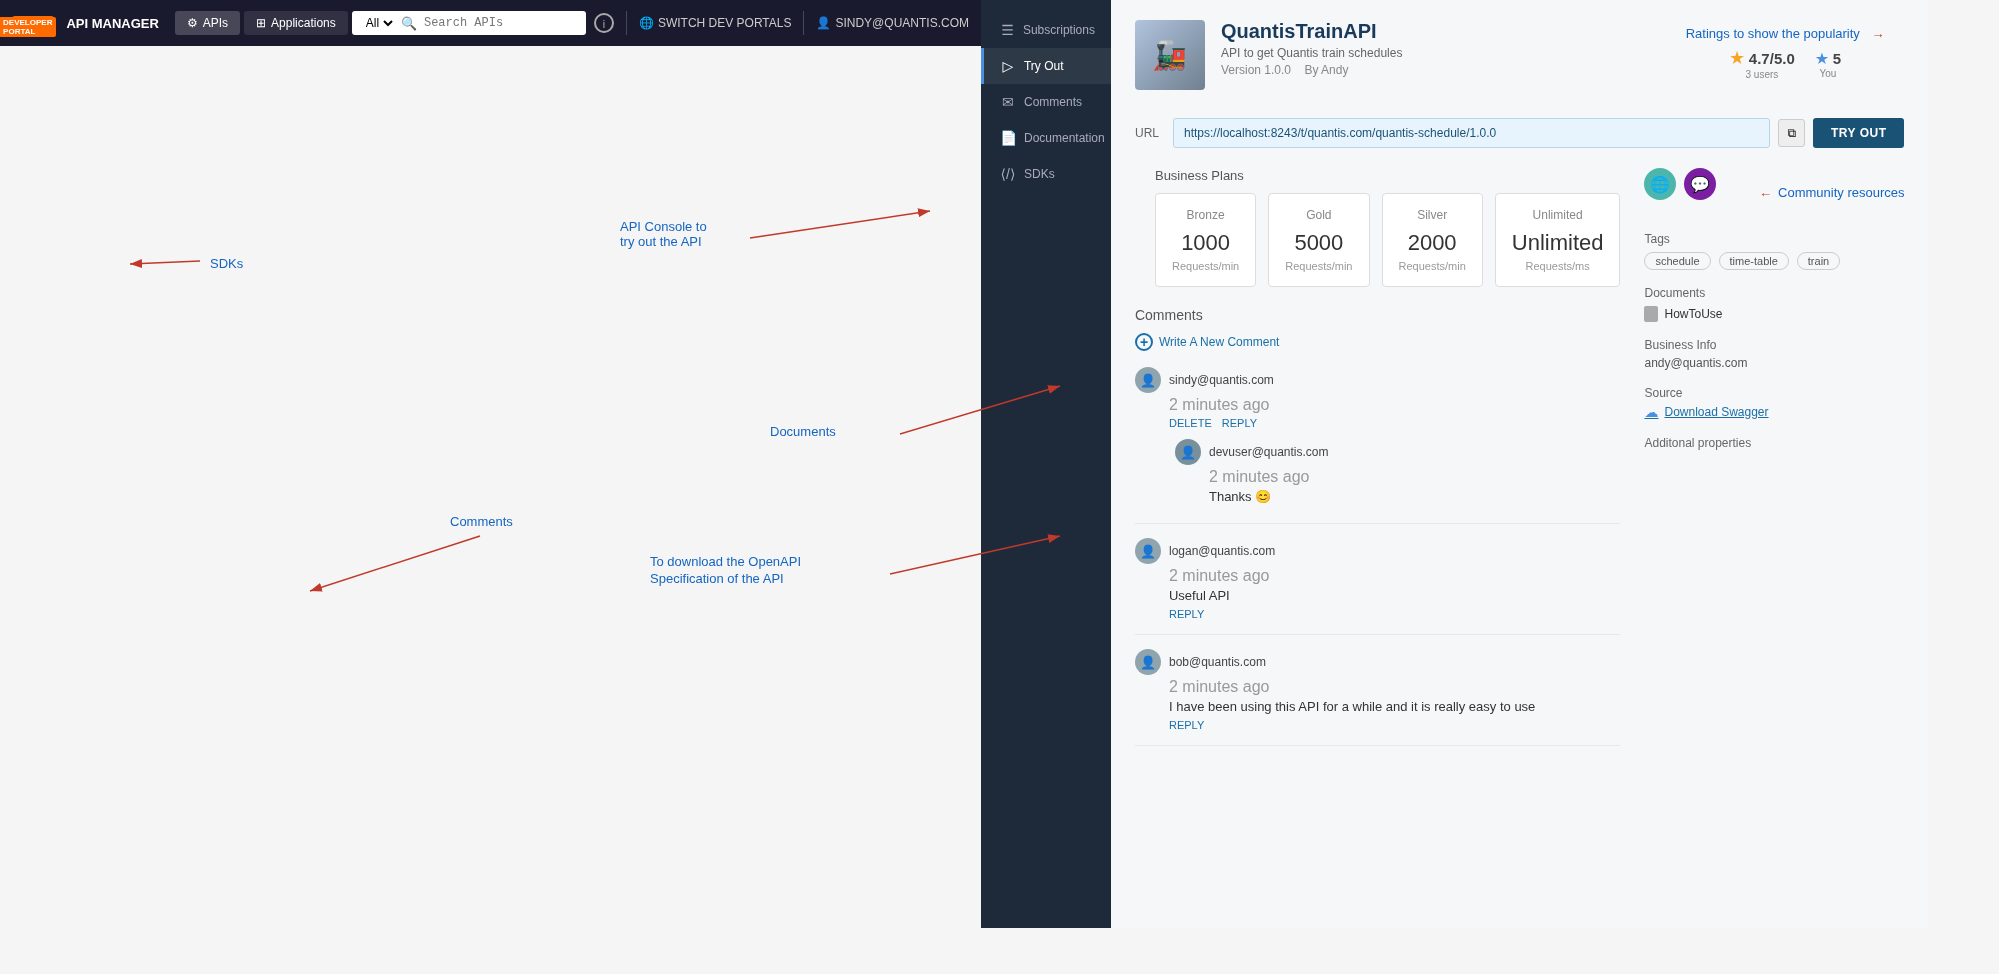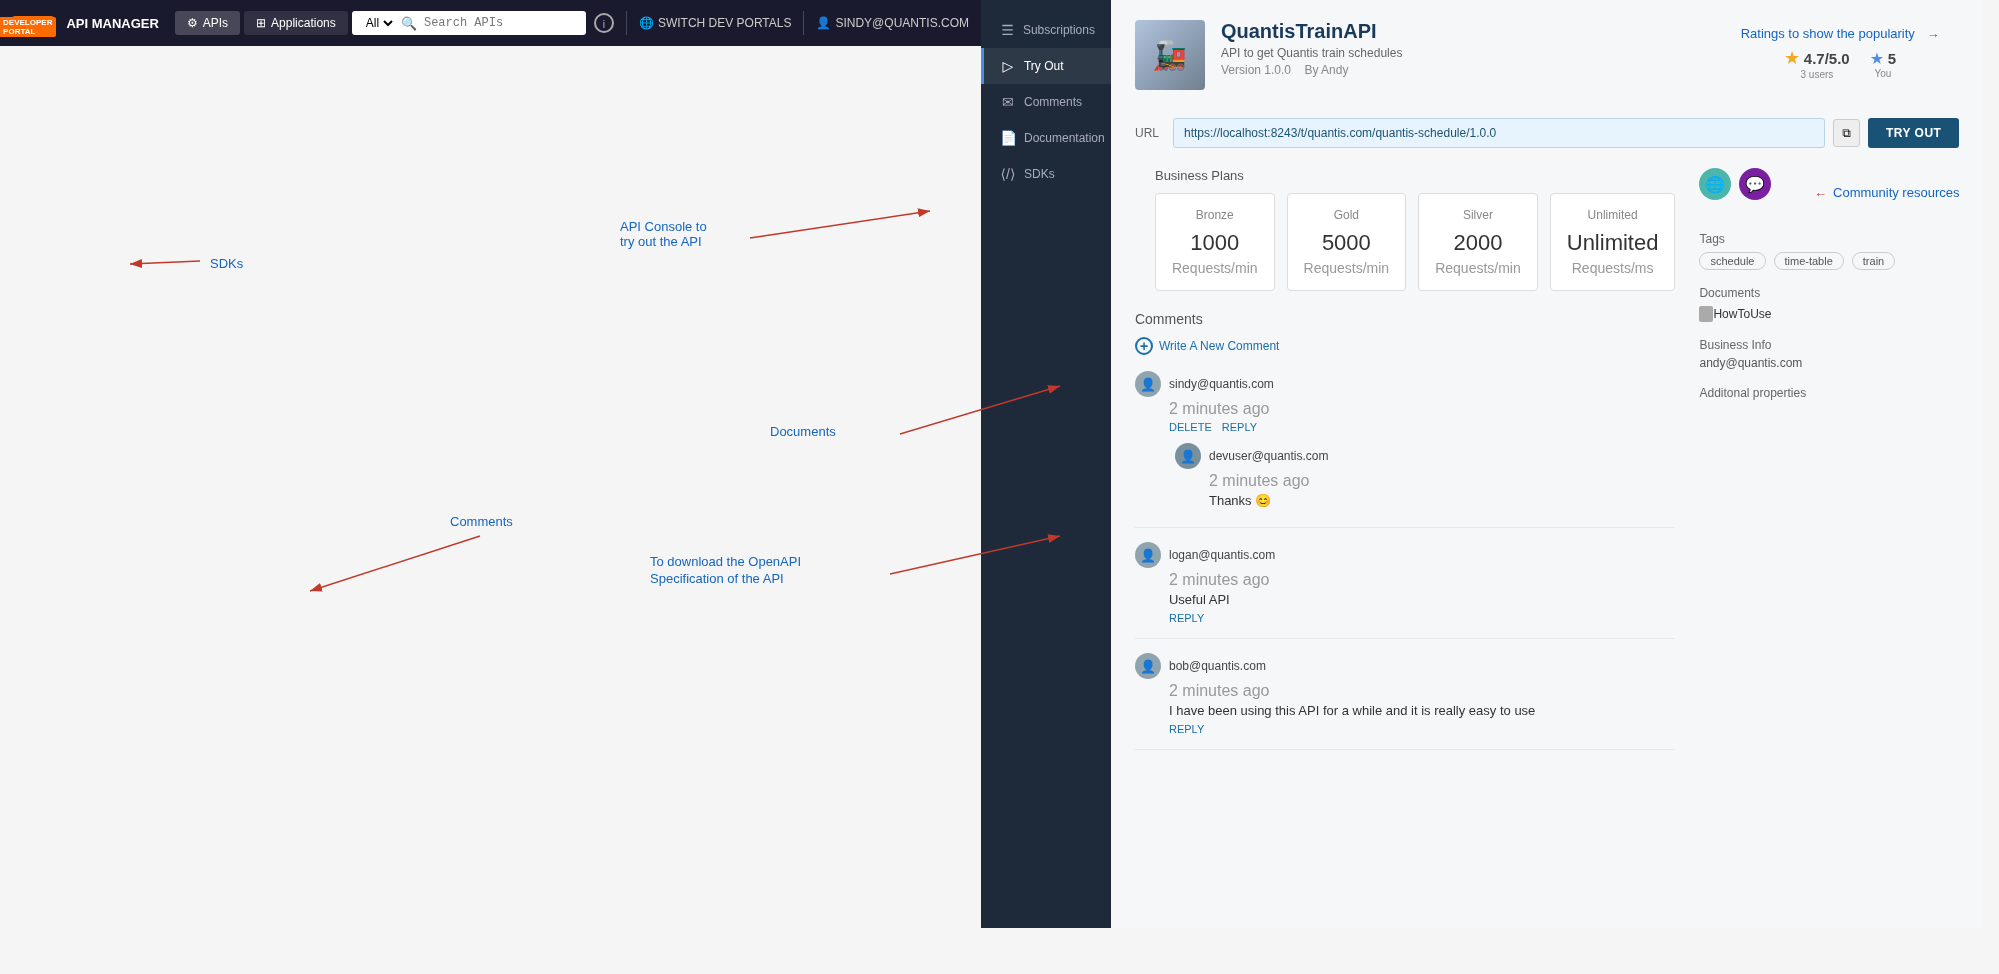--- a/index.html
+++ b/index.html
@@ -220,21 +220,21 @@
       border: 1px solid #ccc;
       border-radius: 12px;
       padding: 2px 10px;
       font-size: 11px;
       color: #555;
     }
 
     
     .docs-section { margin-bottom: 16px; }
     .docs-label { font-size: 12px; color: #666; margin-bottom: 6px; font-weight: 500; }
-    .doc-item { display: flex; align-items: center; font-size: 12px; color: #333; }
+    .doc-item { display: flex; align-items: center; gap: 6px; font-size: 12px; color: #333; }
     .doc-icon { width: 14px; height: 16px; background: #aaa; border-radius: 2px; }
 
     
     .biz-section { margin-bottom: 16px; }
     .biz-label { font-size: 12px; color: #666; margin-bottom: 4px; font-weight: 500; }
     .biz-value { font-size: 12px; color: #555; }
 
     
     .source-section { margin-bottom: 16px; }
     .source-label { font-size: 12px; color: #666; margin-bottom: 4px; font-weight: 500; }
@@ -252,21 +252,21 @@
     .plan-card {
       border: 1px solid #ddd;
       border-radius: 4px;
       padding: 14px 16px;
       min-width: 100px;
       background: #fff;
       text-align: center;
     }
     .plan-name { font-size: 12px; color: #888; margin-bottom: 8px; }
     .plan-count { font-size: 22px; color: #333; font-weight: 400; }
-    .plan-unit { font-size: 14px; color: #999; margin-top: 4px; }
+    .plan-unit { font-size: 11px; color: #999; margin-top: 4px; }
 
     
     .comments-section { margin-top: 10px; }
     .comments-title { font-size: 14px; color: #555; margin-bottom: 10px; font-weight: 500; }
     .write-comment {
       display: flex;
       align-items: center;
       gap: 6px;
       color: #1a6fa8;
       font-size: 12px;
@@ -581,20 +581,27 @@
                 <div class="doc-icon"></div>
                 <span>HowToUse</span>
               </div>
             </div>
 
             <div class="biz-section">
               <div class="biz-label">Business Info</div>
               <div class="biz-value">andy@quantis.com</div>
             </div>
 
+            <div class="source-section">
+              <div class="source-label">Source</div>
+              <div class="download-link">
+                <span class="download-icon">☁</span>
+                <span>Download Swagger</span>
+              </div>
+            </div>
 
             <div class="addl-section">
               <div class="addl-label">Additonal properties</div>
             </div>
           </div>
         </div>
 
       </div>
     </div>
   </div>

